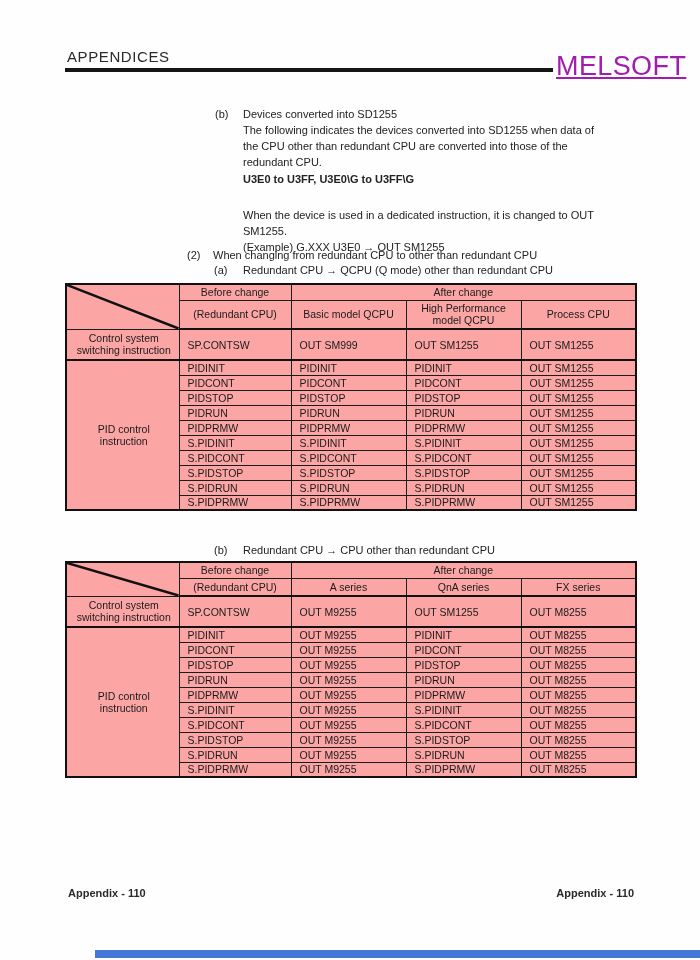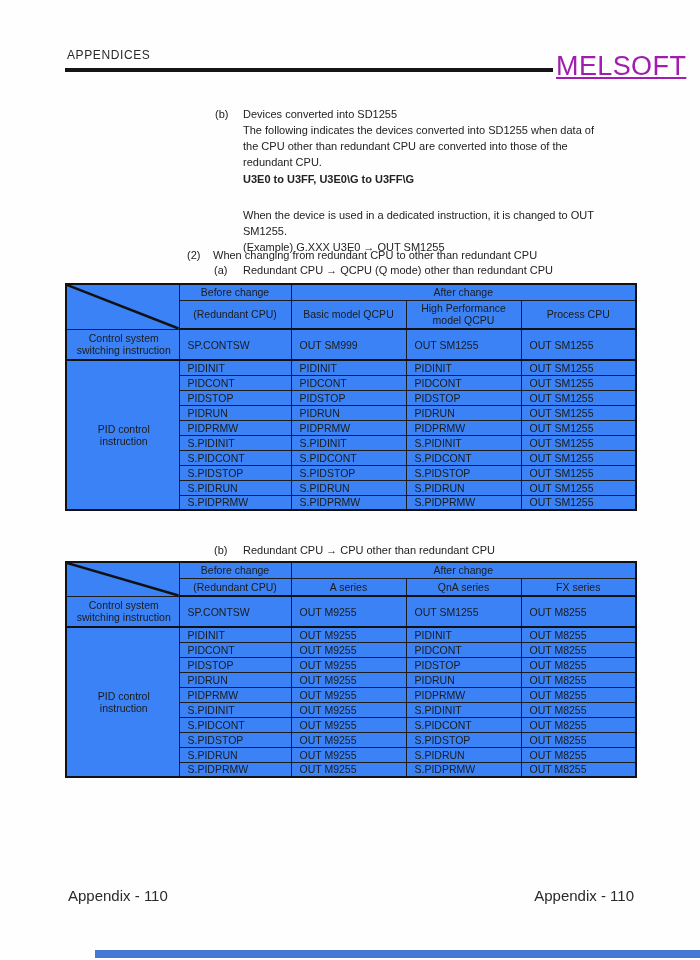--- a/index.html
+++ b/index.html
@@ -5,48 +5,48 @@
   html,body { margin:0; padding:0; }
   body {
     width:700px; height:960px; background:#ffffff;
     font-family:"Liberation Sans","DejaVu Sans",sans-serif;
     color:#1e1e1e;
   }
   .page { position:relative; width:700px; height:960px; background:#fefefe; overflow:hidden; }
   .abs { position:absolute; }
 
   
-  .appendices { left:67px; top:48px; font-size:12px; letter-spacing:0.6px; color:#2a2a2a; }
+  .appendices { left:67px; top:48px; font-size:15px; letter-spacing:0.6px; color:#2a2a2a; }
   .rule { left:65px; top:68px; width:488px; height:4px; background:#151515; }
   .melsoft { left:556px; top:51px; font-size:27px; letter-spacing:0.4px; color:#a21caf;text-decoration:underline; }
 
   
   .bodytxt { font-size:11px; line-height:16px; white-space:nowrap; color:#222; }
   .mrow { display:flex; }
   .marker { display:inline-block; width:28px; flex:0 0 28px; }
   .marker-sm { display:inline-block; width:29px; flex:0 0 29px; }
 
   
   table.cmp { border-collapse:collapse; table-layout:fixed; width:570px;
-              font-size:10.5px; color:#1b1b1b; background:#3b82f6;
+              font-size:10.5px; color:#1b1b1b; background:#fca5a5;
               border:2px solid #111; }
   table.cmp td { border:1px solid #1c1c1c; overflow:hidden; }
   td.hc { text-align:center; vertical-align:middle; padding:1px 2px; line-height:12px; }
   td.dc { text-align:left; vertical-align:middle; padding:0 4px 0 8px; line-height:12px; white-space:nowrap; }
   td.lc { text-align:center; vertical-align:middle; padding:1px 4px 1px 6px; line-height:12.5px; }
   td.br2 { border-right-width:2px; border-right-color:#111; }
   tr.hsep td { border-bottom:2px solid #111;margin-top:16px; }
   tr.csep td { border-bottom:2px solid #111; }
   tr.h16 { height:16px; } tr.h29 { height:29px; } tr.h18 { height:18px; }
   tr.h31 { height:31px; } tr.hd { height:15px; }
   td.diag { position:relative; padding:0; }
   td.diag svg { position:absolute; left:0; top:0; width:100%; height:100%; display:block; }
 
   
-  .foot { font-size:15px; color:#2a2a2a; }
+  .foot { font-size:11px; color:#2a2a2a;font-weight:bold; }
   .foot-l { left:68px; top:887px; }
   .foot-r { right:66px; top:887px; text-align:right; }
 
   .bottom-bar { left:95px; top:950px; width:605px; height:8px; background:#4577d6; }
 </style>
 </head>
 <body>
 
 <div class="page">
 

